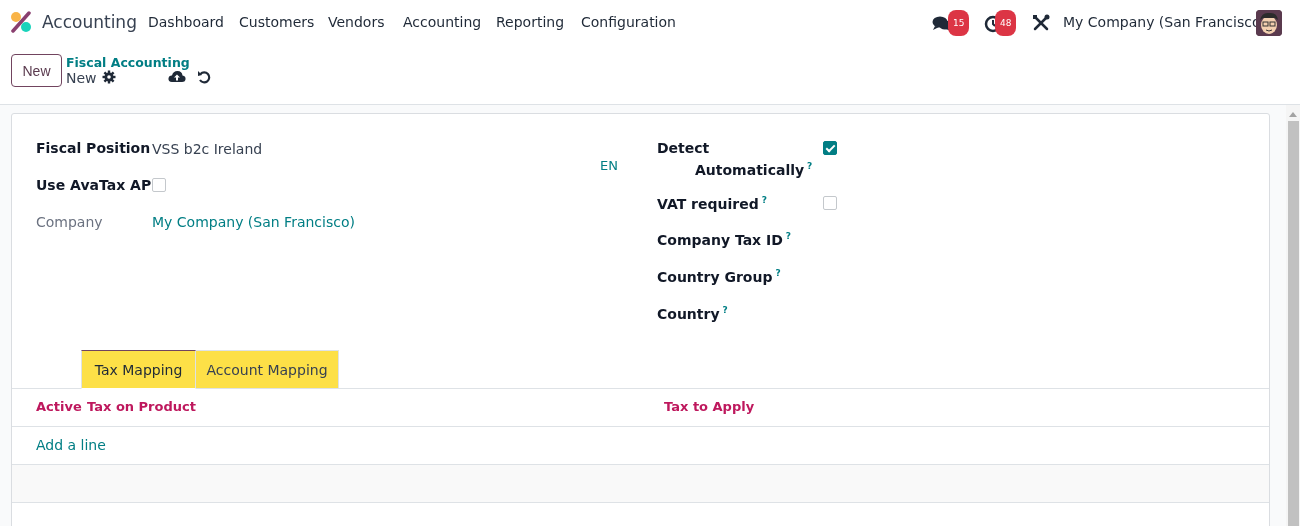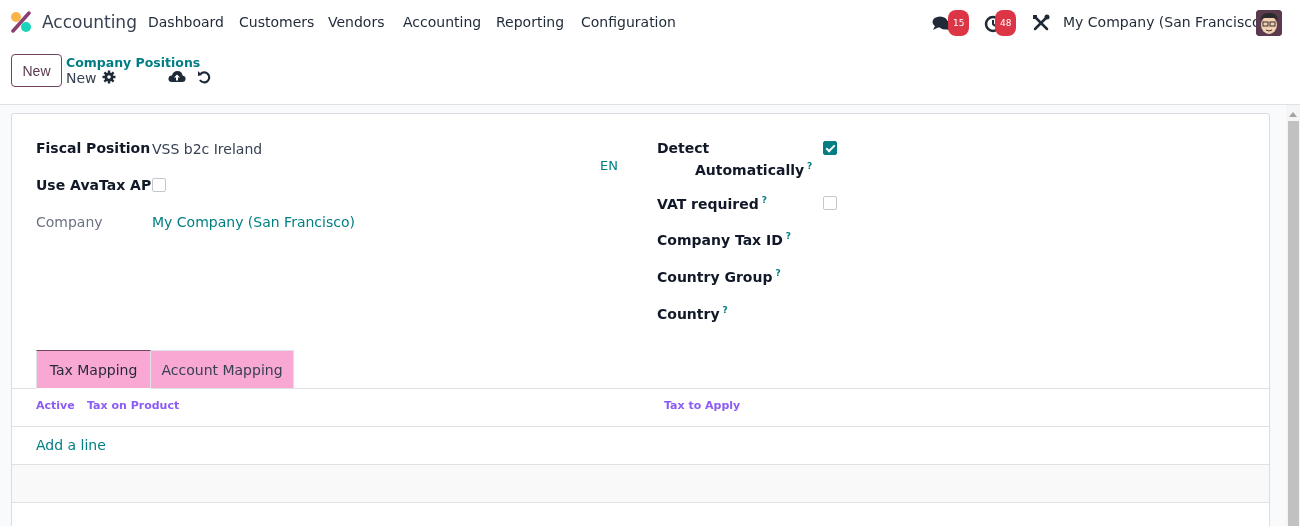--- a/index.html
+++ b/index.html
@@ -34,25 +34,25 @@
   .lbl-muted { position: absolute; font-size: 14px; color: #6b7280; }
   .val { position: absolute; font-size: 14px; color: #374151; }
   .link { position: absolute; font-size: 14px; color: #017e84; }
   .help { font-size: 9px; color: #017e84; vertical-align: super; margin-left: 3px; font-weight: bold; }
   .cb { position: absolute; width: 14px; height: 14px; border: 1px solid #c4c8cc; border-radius: 2px; background: #fff; }
   .cb.checked { background: #017e84; border-color: #017e84; }
   .cb.checked::after { content: ""; position: absolute; left: 4px; top: 1px; width: 3px; height: 7px; border: solid #fff; border-width: 0 2px 2px 0; transform: rotate(45deg); }
   .lang { position: absolute; left: 600px; top: 158px; font-size: 13px; font-weight: normal; color: #017e84; }
 
   
-  .tab { position: absolute; top: 350px; height: 39px; font-size: 14px; color: #374151; display: flex; align-items: center; justify-content: center; border: 1px solid #dee2e6; background: #f9a8d4; }
+  .tab { position: absolute; top: 350px; height: 39px; font-size: 14px; color: #374151; display: flex; align-items: center; justify-content: center; border: 1px solid #dee2e6; background: #fde047; margin-left: 45px; }
   .tab.active { border-top: 1px solid #71445f; border-bottom: 1px solid #fff; color: #1f2937; z-index: 2; }
   .tab-line { position: absolute; left: 12px; top: 388px; width: 1257px; height: 1px; background: #dee2e6; }
 
-  .th { position: absolute; top: 399px; font-size: 11px; font-weight: bold; color: #8b5cf6; }
+  .th { position: absolute; top: 399px; font-size: 13px; font-weight: bold; color: #be185d; }
   .row-line { position: absolute; left: 12px; width: 1257px; height: 1px; background: #dee2e6; }
   .row-alt { position: absolute; left: 12px; top: 465px; width: 1257px; height: 37px; background: #f9f9f9; }
 </style>
 </head>
 <body>
 
 <div class="navbar">
   <svg class="app-logo" viewBox="0 0 22 22">
     <circle cx="6" cy="6" r="5" fill="#f9b448"></circle>
     <circle cx="16" cy="16" r="5" fill="#1ad3bb"></circle>
@@ -97,21 +97,21 @@
       <ellipse cx="13" cy="15" rx="8" ry="9" fill="#f3d0b0"></ellipse>
       <path d="M4 10 Q6 2 13 3 Q21 2 22 10 L19 8 L7 8 Z" fill="#2b2b2b"></path>
       <rect x="7" y="12" width="5" height="4" fill="none" stroke="#333" stroke-width="1"></rect>
       <rect x="14" y="12" width="5" height="4" fill="none" stroke="#333" stroke-width="1"></rect>
       <path d="M10 20 Q13 22 16 20" stroke="#333" fill="none"></path>
     </svg>
   </div>
 </div>
 
 <button class="new-btn">New</button>
-<span class="breadcrumb-link">Company Positions</span>
+<span class="breadcrumb-link">Fiscal Accounting</span>
 <span class="record-name">New</span>
 <svg class="gear" viewBox="0 0 14 14">
   <circle cx="7" cy="7" r="4.5" fill="#1f2937"></circle>
   <g stroke="#1f2937" stroke-width="2.4">
     <line x1="7" y1="0.5" x2="7" y2="13.5"></line>
       <line x1="0.5" y1="7" x2="13.5" y2="7"></line>
     <line x1="2.4" y1="2.4" x2="11.6" y2="11.6"></line>
       <line x1="11.6" y1="2.4" x2="2.4" y2="11.6"></line>
   </g>
   <circle cx="7" cy="7" r="1.8" fill="#fff"></circle>

